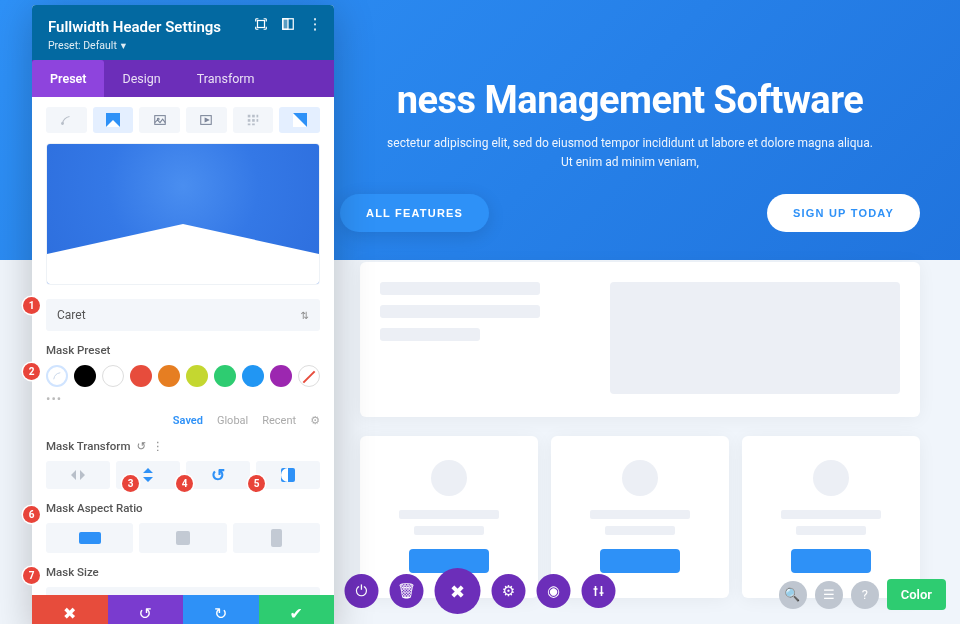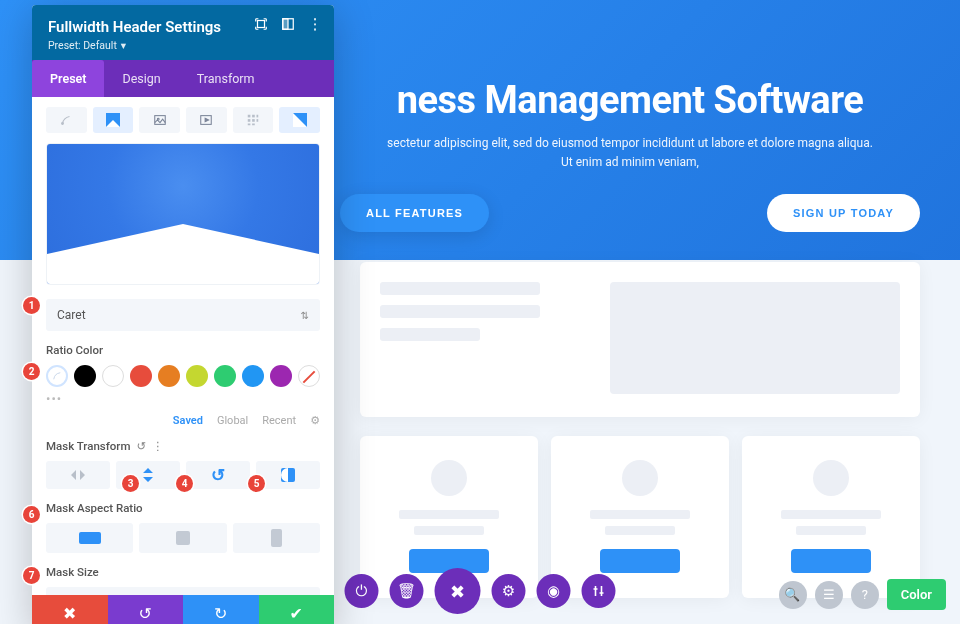--- a/index.html
+++ b/index.html
@@ -207,21 +207,21 @@
     <div class="preview-box">
       <div class="preview-grad"></div>
       <div class="preview-caret"></div>
     </div>
 
     <div class="select">
       <span>Caret</span>
       <span class="caret-ic">⇅</span>
     </div>
 
-    <div class="field-label">Ratio Color</div>
+    <div class="field-label">Mask Preset</div>
     <div class="swatches">
       <div class="sw current">
           <svg viewBox="0 0 22 22" style="position:absolute;inset:0" stroke="#c8d6ea" fill="none" stroke-width="1.2">
             <path d="M7 15c1-5 3-7 8-8"></path>
           </svg>
         </div>
       <div class="sw" style="background:#000"></div>
       <div class="sw" style="background:#fff;border:1px solid #ddd"></div>
       <div class="sw" style="background:#e74c3c"></div>
       <div class="sw" style="background:#e67e22"></div>

